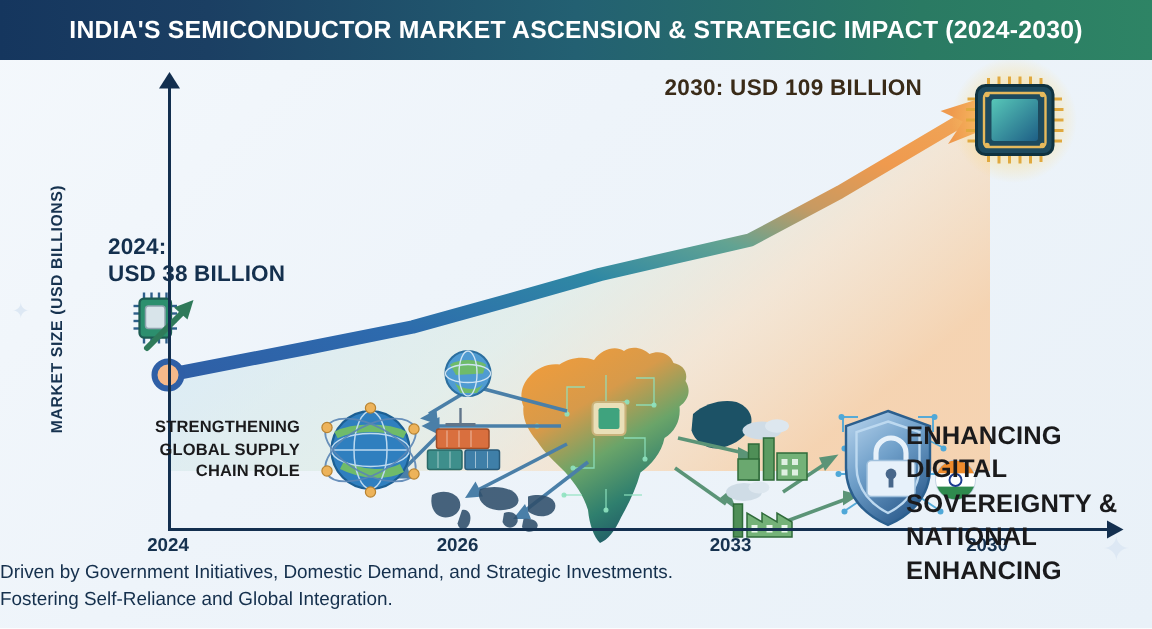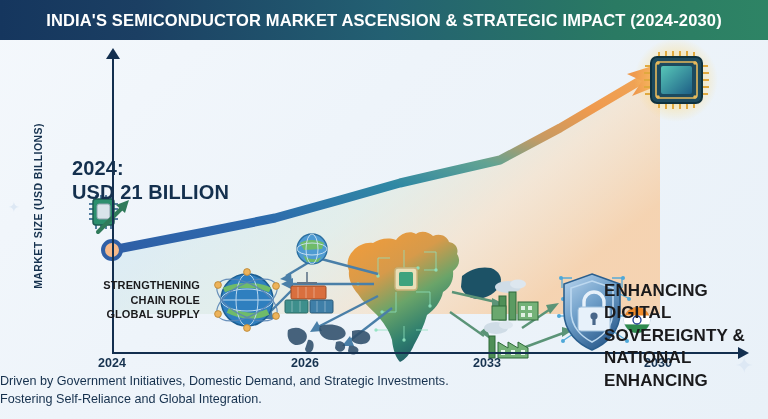--- a/index.html
+++ b/index.html
@@ -59,21 +59,21 @@
     position:absolute;color:#16324f;font-size:12.5px;font-weight:bold;
     transform:translateX(-50%);white-space:nowrap;
   }
 
   
   .chart-svg{position:absolute;left:0;top:0;width:768px;height:338px;}
 
   
   .callout-2024{
     position:absolute;left:72px;top:116px;color:#14304e;
-    font-size:20px;font-weight:bold;line-height:1.22;letter-spacing:.1px;
+    font-size:15px;font-weight:bold;line-height:1.22;letter-spacing:.1px;
     white-space:nowrap;
   }
   .callout-2030{
     position:absolute;left:443px;top:10px;color:#3a2b18;
     font-size:15px;font-weight:bold;letter-spacing:.2px;white-space:nowrap;
   }
 
   
   .cap-left{
     position:absolute;left:70px;top:238px;width:130px;text-align:right;
@@ -420,27 +420,28 @@
 
     <div class="xticks">
       <span class="xtick" style="left:0px;">2024</span>
       <span class="xtick" style="left:193px;">2026</span>
       <span class="xtick" style="left:375px;">2033</span>
       <span class="xtick" style="left:546px;">2030</span>
     </div>
 
     <div class="callout-2024">
       <div>2024:</div>
-      <div>USD 21 BILLION</div>
+      <div>USD 38 BILLION</div>
     </div>
+    <div class="callout-2030">2030: USD 109 BILLION</div>
 
     <div class="cap-left">
       <div>STRENGTHENING</div>
+      <div>GLOBAL SUPPLY</div>
       <div>CHAIN ROLE</div>
-      <div>GLOBAL SUPPLY</div>
     </div>
     <div class="cap-right">
       <div>ENHANCING DIGITAL</div>
       <div>SOVEREIGNTY &amp;</div>
       <div>NATIONAL ENHANCING</div>
     </div>
   </div>
 
   <div class="footer">
     <div>Driven by Government Initiatives, Domestic Demand, and Strategic Investments.</div>

